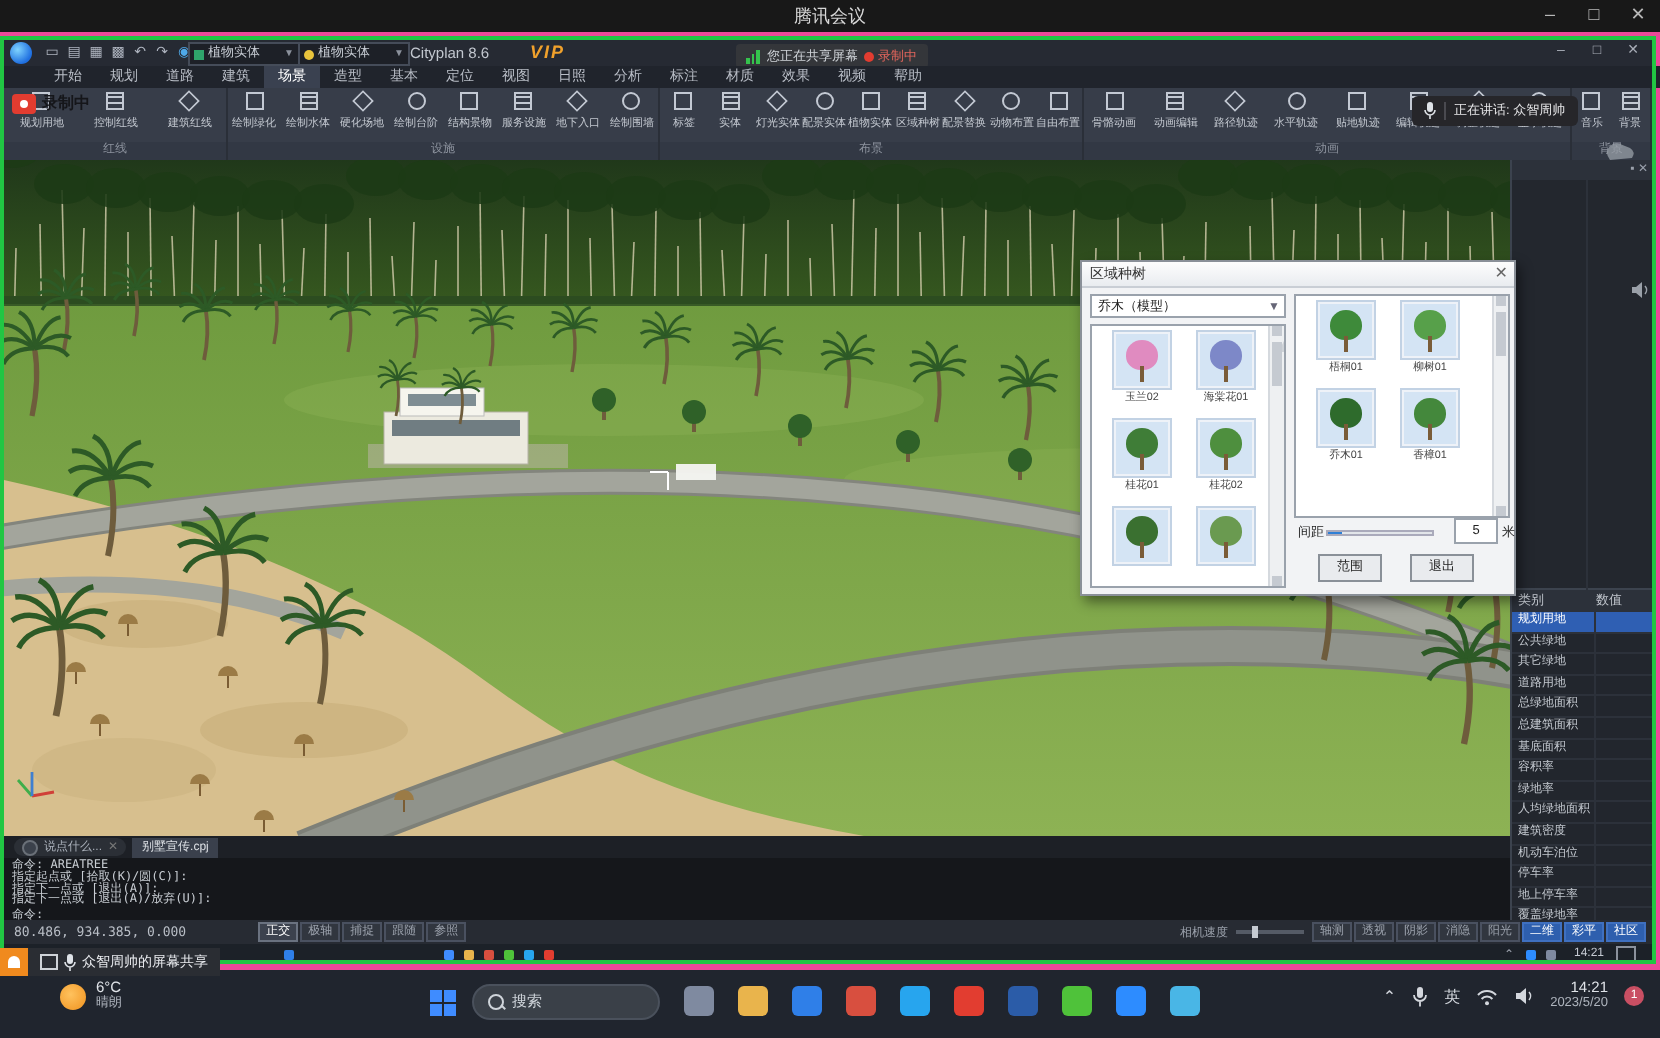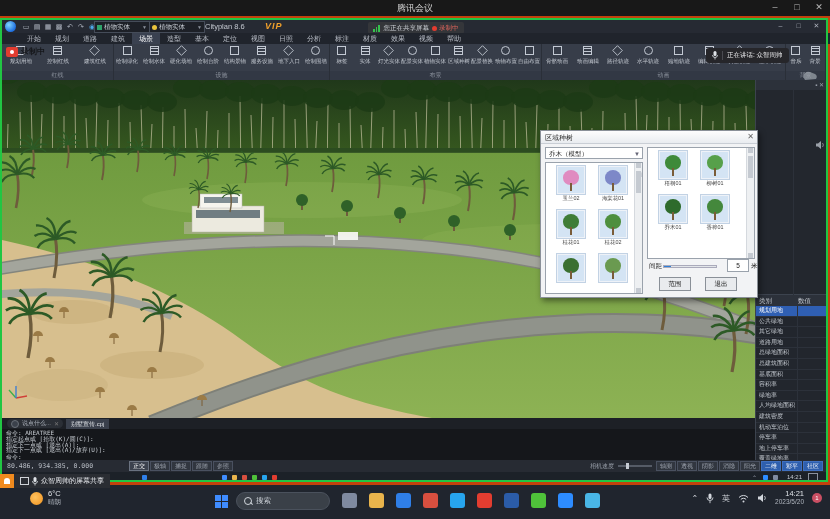--- a/index.html
+++ b/index.html
@@ -1,16 +1,16 @@
 <!DOCTYPE html>
 <html><head>
 <meta charset="utf-8">
 <style>
   html,body{margin:0;padding:0;background:#000;}
-  #screen{position:relative;width:830px;height:519px;overflow:hidden;background:#c2410c;
+  #screen{position:relative;width:830px;height:519px;overflow:hidden;background:#ec4899;
     font-family:"Liberation Sans","DejaVu Sans",sans-serif;color:#cfd3d8;-webkit-font-smoothing:antialiased;}
   .abs{position:absolute;}
   
   #mtg-bar{left:0;top:0;width:830px;height:16px;background:#181818;}
   #mtg-title{left:0;top:2px;width:830px;text-align:center;font-size:9px;color:#d6d6d6;}
   .winbtn{top:2px;width:14px;height:11px;font-size:9px;color:#b8b8b8;text-align:center;line-height:11px;}
   
   #appwin{left:0;top:18px;width:828px;height:464px;background:#2a2e37;text-decoration:underline;}
   #green-border{left:0;top:18px;width:828px;height:464px;border:2px solid #21c643;box-sizing:border-box;pointer-events:none;z-index:40;}
   

